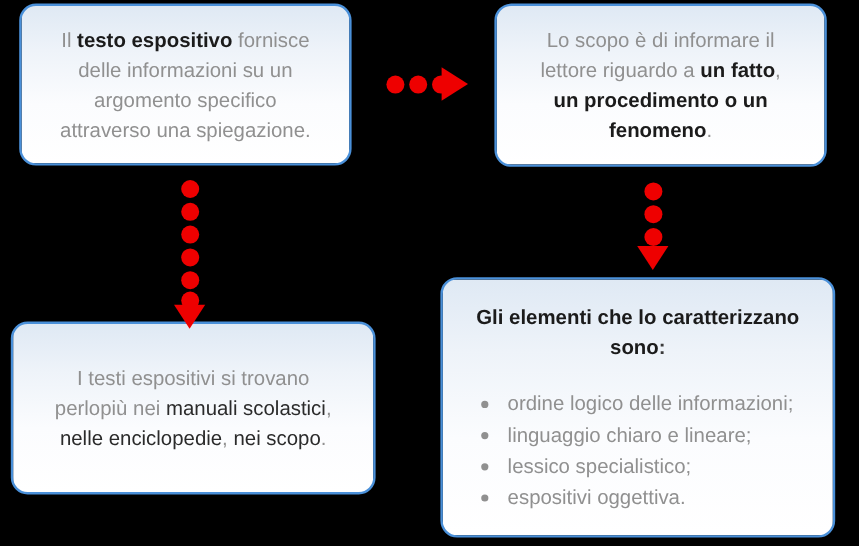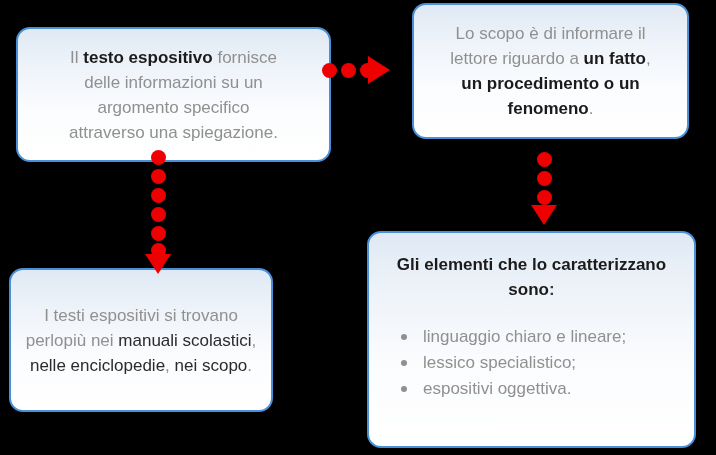--- a/index.html
+++ b/index.html
@@ -32,23 +32,23 @@
     background: linear-gradient(to bottom, #dfe9f4 0%, #eef3f9 28%, #fbfcfe 62%, #ffffff 100%);
     display: flex;
     flex-direction: column;
     justify-content: center;
     align-items: center;
     text-align: center;
     color: #8d8d8d;
     overflow: hidden;
   }
 
-  #box-1 { left: 16px;  top: 3px;   width: 315px; height: 135px; margin-top: 24px; }
+  #box-1 { left: 16px;  top: 3px;   width: 277px; height: 135px; }
   #box-2 { left: 412px; top: 3px;   width: 277px; height: 136px; }
-  #box-3 { left: 9px;   top: 268px; width: 264px; height: 144px; }
+  #box-3 { left: 9px;   top: 268px; width: 304px; height: 144px; }
   #box-4 { left: 367px; top: 231px; width: 329px; height: 217px; }
 
   .box-text {
     margin: 0;
     padding: 0 14px;
     font-size: 17px;
     line-height: 25px;
     color: #909090;
     white-space: pre-line;
   }
@@ -150,20 +150,21 @@
   <div class="box" id="box-3">
     <p class="box-text"><span>I testi espositivi si trovano
 perlopiù nei </span><span class="em-plain">manuali scolastici</span><span>,
 </span><span class="em-plain">nelle enciclopedie</span><span>, </span><span class="em-plain">nei scopo</span><span>.</span></p>
   </div>
 
   <div class="box" id="box-4">
     <p class="box-heading"><span>Gli elementi che lo
 caratterizzano sono</span><span class="heading-tail">:</span></p>
     <ul class="bullet-list">
+      <li><span class="bullet-dot"></span><span>ordine logico delle informazioni;</span></li>
       <li><span class="bullet-dot"></span><span>linguaggio chiaro e lineare;</span></li>
       <li><span class="bullet-dot"></span><span>lessico specialistico;</span></li>
       <li><span class="bullet-dot"></span><span>espositivi oggettiva.</span></li>
     </ul>
   </div>
 
   <div class="arrow" id="arrow-right" style="left:322px; top:56px; width:68px; height:30px;">
     <span class="dot" style="left:0px;  top:7px; width:15px; height:15px;"></span>
     <span class="dot" style="left:19px; top:7px; width:15px; height:15px;"></span>
     <span class="dot" style="left:38px; top:7px; width:15px; height:15px;"></span>

